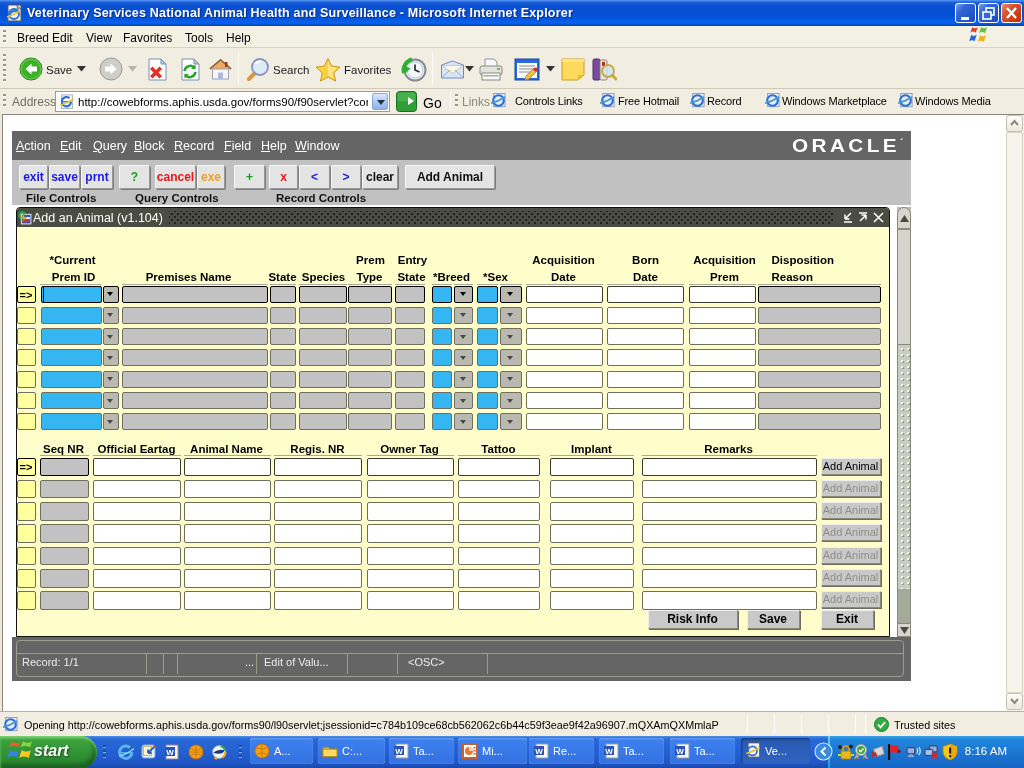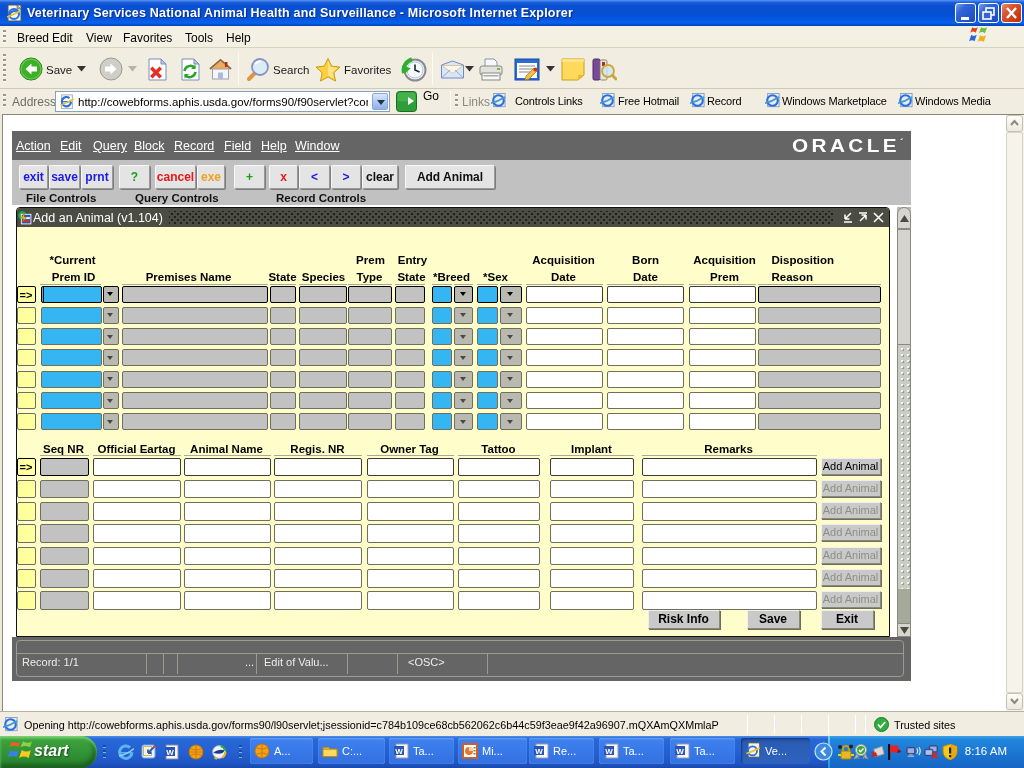--- a/index.html
+++ b/index.html
@@ -20,21 +20,21 @@
 #toolbar{left:0;top:48px;width:1024px;height:41px;background:#f1eee1;border-bottom:1px solid #cfcaB8;}
 #toolbar .lbl{position:absolute;top:16px;font-size:11.5px;color:#1a1a1a;}
 .tsep{position:absolute;top:4px;width:1px;height:33px;background:#c9c4b2;border-right:1px solid #fbfaf3;}
 
 #addrbar{left:0;top:89px;width:1024px;height:25px;background:#f1eee1;}
 #addrfield{position:absolute;left:55px;top:2px;width:335px;height:21px;background:#fff;border:1px solid #86a0bd;}
 #addrfield .url{position:absolute;left:22px;top:4px;font-size:11.5px;white-space:nowrap;width:290px;overflow:hidden;}
 #addrdd{position:absolute;right:1px;top:1px;width:16px;height:17px;background:linear-gradient(180deg,#dce8fc,#a8c4f0 60%,#90b2e8);border:1px solid #88a8d8;border-radius:2px;}
 
 #omenu{left:12px;top:131px;width:899px;height:29px;background:#656565;}
-#omenu .mi{position:absolute;top:8px;color:#fff;font-size:12.5px;text-decoration:underline;}
+#omenu .mi{position:absolute;top:8px;color:#fff;font-size:12.5px;}
 #otool{left:12px;top:160px;width:899px;height:45px;background:#c1c1c1;}
 .obtn{position:absolute;top:5px;height:24px;background:#e4e4e4;border:1px solid #999;border-top-color:#f8f8f8;border-left-color:#f8f8f8;border-radius:2px;box-shadow:1px 1px 0 #7d7d7d;font-size:12px;font-weight:bold;text-align:center;}
 .obtn span{display:block;margin-top:4px;}
 #otool .grouplbl{position:absolute;top:32px;font-size:11.5px;font-weight:bold;color:#111;}
 
 #owin{left:16px;top:207px;width:874px;height:430px;border:1.5px solid #111;border-radius:4px 4px 0 0;background:#fffdc9;}
 #otitle{position:absolute;left:0;top:0;width:100%;height:19px;background:#4b4c42;border-radius:3px 3px 0 0;}
 #otitle .pat{position:absolute;left:152px;top:3px;right:56px;height:13px;
  background-image:radial-gradient(#1e1f1a 1px,transparent 1.4px),radial-gradient(#1e1f1a 1px,transparent 1.4px);background-size:6px 6px;background-position:0 0,3px 3px;opacity:.95;}
 #otitle .wtxt{position:absolute;left:16px;top:2.5px;color:#fff;font-size:12.5px;}
@@ -235,21 +235,21 @@
         <svg class="abs" style="left:4px;top:6px" width="9" height="6">
           <path d="M0 0 h8 l-4 5 z" fill="#234"></path>
         </svg>
       </div>
 </div>
 <svg class="abs" style="left:396px;top:2px" width="21" height="21" viewBox="0 0 21 21">
 <rect x=".5" y=".5" width="20" height="20" rx="3" fill="#2e9e38" stroke="#1a7020"></rect>
 <rect x="1.5" y="1.5" width="18" height="9" rx="3" fill="#5cc45e" opacity=".5"></rect>
 <path d="M4 10.5 h8 v-4 l6 4 -6 4 v-4 z" fill="#fff" transform="translate(0,-.5)"></path>
 </svg>
-<div class="abs" style="left:423px;top:0;font-size:12px;">Go</div>
+<div class="abs" style="left:423px;top:6px;font-size:14px;">Go</div>
 <div class="abs" style="left:450px;top:2px;width:1px;height:20px;background:#c9c4b2;border-right:1px solid #fbfaf3"></div>
 <div class="grip" style="left:455px;top:5px;height:14px;"></div>
 <div class="abs" style="left:462px;top:6px;font-size:12px;color:#8a8a80">Links</div>
 <svg class="abs" style="left:491px;top:3px" width="15" height="17" viewBox="0 0 17 18">
 <rect x="3" y="1" width="13" height="15" fill="#e8ecf4" stroke="#8899bb"></rect>
 <circle cx="8.5" cy="9" r="6" fill="none" stroke="#2a6fe0" stroke-width="2.4"></circle>
 <path d="M0 12 q8 -2 16 -7" stroke="#49c" stroke-width="2" fill="none"></path>
 </svg>
 <div class="abs" style="left:515px;top:6px;font-size:11px;letter-spacing:-0.15px;">Controls Links</div>
 <svg class="abs" style="left:600px;top:3px" width="15" height="17" viewBox="0 0 17 18">
@@ -579,21 +579,21 @@
 <div class="fld ind" style="left:-0.5px;top:364.29999999999995px;width:19px;height:18.5px;"></div>
 <div class="fld gy " style="left:22.5px;top:364.29999999999995px;width:49px;height:18.5px;"></div>
 <div class="fld wh " style="left:75.5px;top:364.29999999999995px;width:88px;height:18.5px;"></div>
 <div class="fld wh " style="left:166.5px;top:364.29999999999995px;width:87px;height:18.5px;"></div>
 <div class="fld wh " style="left:256.5px;top:364.29999999999995px;width:88px;height:18.5px;"></div>
 <div class="fld wh " style="left:349.5px;top:364.29999999999995px;width:87px;height:18.5px;"></div>
 <div class="fld wh " style="left:440.5px;top:364.29999999999995px;width:82px;height:18.5px;"></div>
 <div class="fld wh " style="left:532.5px;top:364.29999999999995px;width:84px;height:18.5px;"></div>
 <div class="fld wh " style="left:624.5px;top:364.29999999999995px;width:175px;height:18.5px;"></div>
 <div class="wbtn dis" style="left:803.5px;top:364.29999999999995px;width:60px;height:17px;line-height:15px;">Add Animal</div>
-<div class="wbtn big" style="left:630.5px;top:383px;width:72px;height:19px;line-height:17px;">Risk Info</div>
+<div class="wbtn big" style="left:630.5px;top:383px;width:90px;height:19px;line-height:17px;">Risk Info</div>
 <div class="wbtn big" style="left:729.5px;top:383px;width:53px;height:19px;line-height:17px;">Save</div>
 <div class="wbtn big" style="left:803.5px;top:383px;width:53px;height:19px;line-height:17px;">Exit</div>
 </div>
 </div>
 <div class="abs" id="oscroll">
 <div class="abs" style="left:0;top:0;width:14px;height:22px;background:#d6d6ce;border:1px solid #8a8a7c;border-radius:7px 7px 0 0;"></div>
 <svg class="abs" style="left:3px;top:8px" width="9" height="7">
       <path d="M4.5 0 L9 7 H0 z" fill="#4a4a40"></path>
     </svg>
 <div class="abs" style="left:0;top:22px;width:14px;height:116px;background:#d4d4cc;border:1px solid #8a8a7c;"></div>

